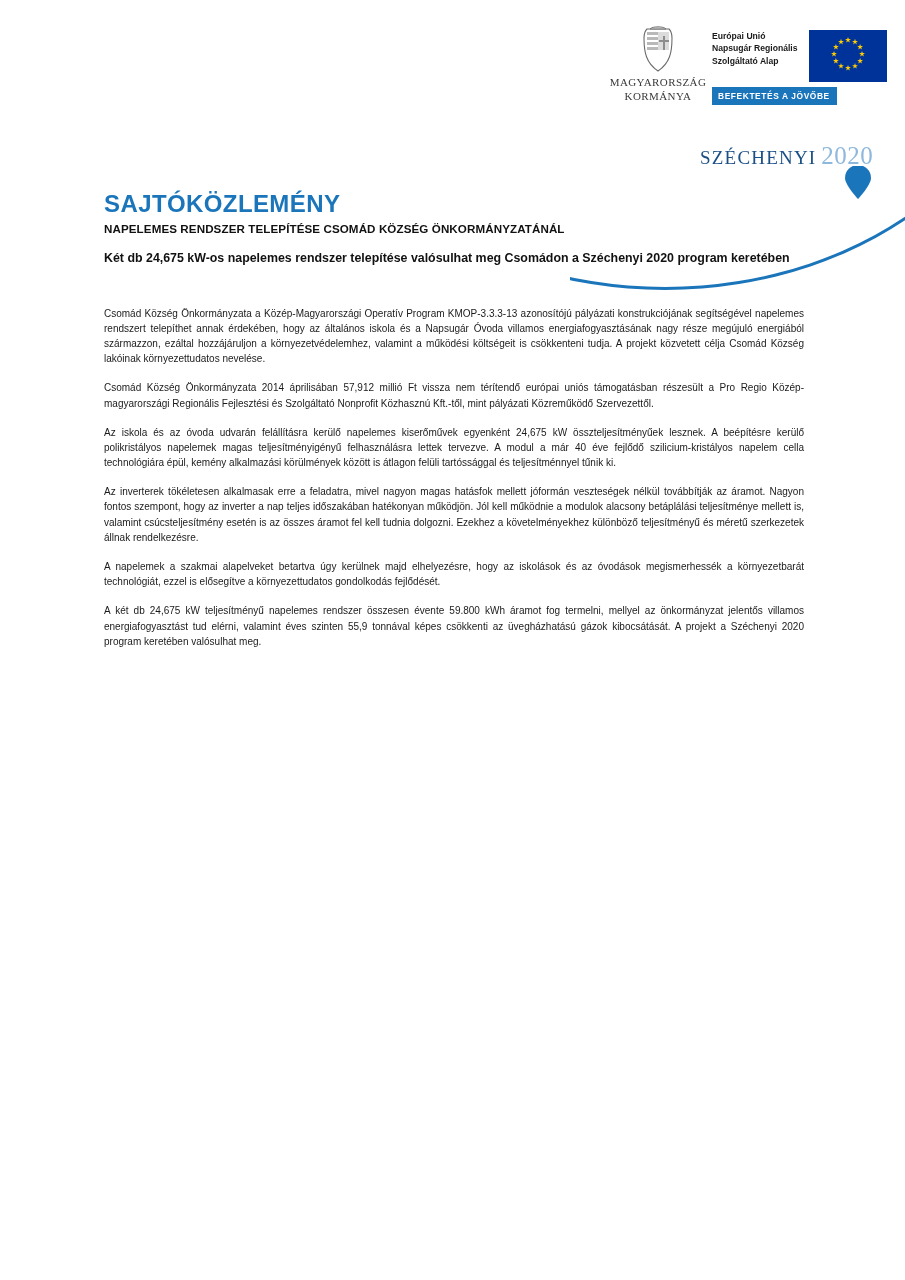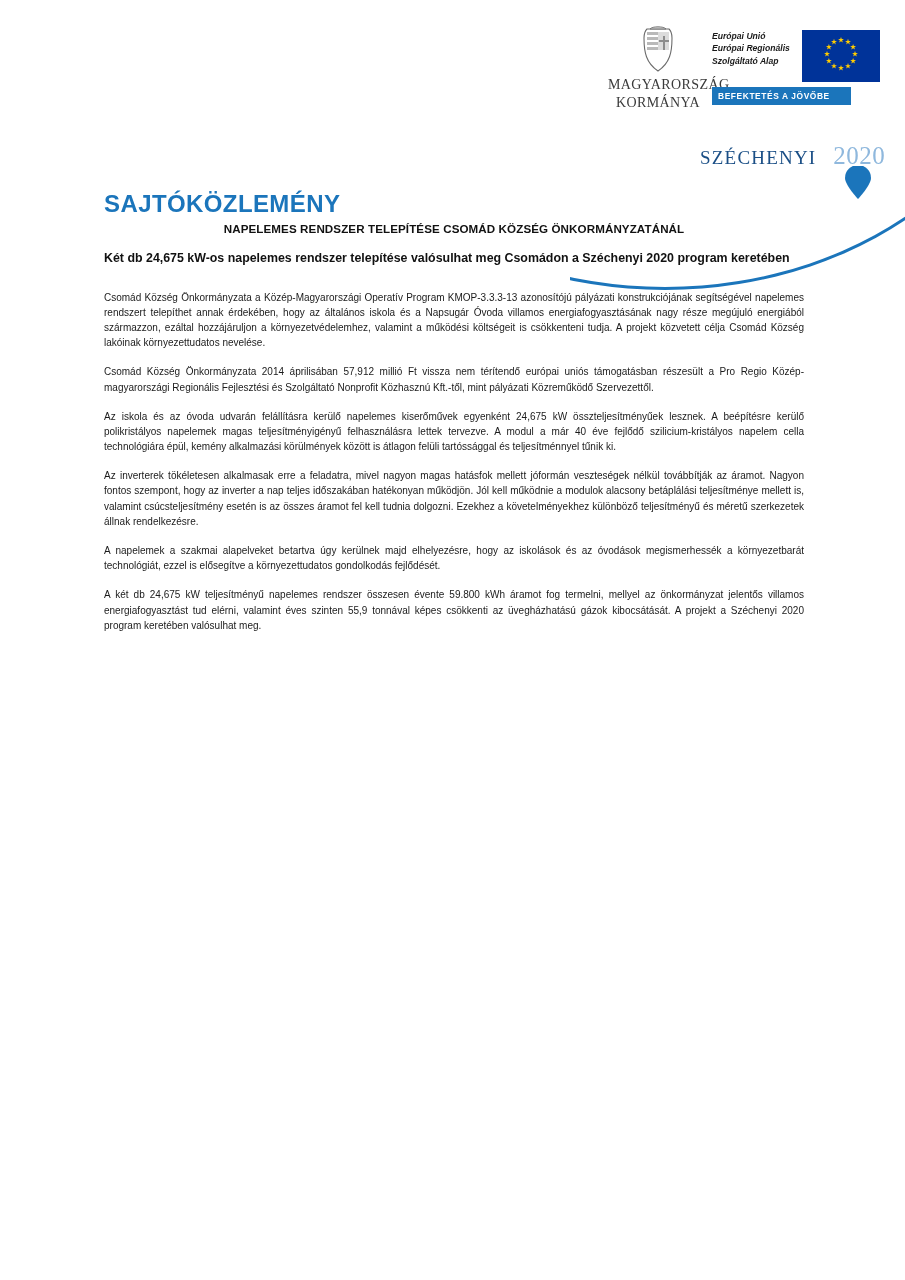--- a/index.html
+++ b/index.html
@@ -57,37 +57,36 @@
   }
   .crest {
     width: 34px;
     height: 46px;
     margin: 0 auto;
     position: relative;
   }
   .crest svg { display: block; }
   .crest-caption {
     margin-top: 4px;
-    font-size: 14px;
+    font-size: 11px;
     letter-spacing: 0.4px;
     line-height: 1.25;
     color: #3a3a3a;
     font-family: "Liberation Serif", serif;
   }
   .eu-block {
     position: absolute;
     left: 104px;
     top: 6px;
     width: 176px;
   }
   .eu-top {
     display: flex;
     align-items: flex-start;
     gap: 12px;
-    font-style: italic;
   }
   .eu-text {
     font-size: 8.6px;
     line-height: 1.45;
     color: #1a1a1a;
     font-weight: bold;
     white-space: nowrap;
   }
   .eu-flag {
     width: 78px;
@@ -96,41 +95,41 @@
     position: relative;
     flex: none;
   }
   .eu-ribbon {
     margin-top: 5px;
     background: #1b75bb;
     color: #ffffff;
     font-size: 8.4px;
     font-weight: bold;
     letter-spacing: 0.6px;
-    padding: 4px 21px 4px 6px;
+    padding: 4px 7px 4px 6px;
     display: inline-block;
     white-space: nowrap;
   }
 
   
   .szechenyi {
     position: absolute;
     top: 142px;
     left: 700px;
     width: 180px;
     height: 58px;
   }
   .sz-text {
     font-size: 19px;
     letter-spacing: 1.2px;
     color: #1b4f86;
     font-family: "Liberation Serif", serif;
     display: flex;
     align-items: baseline;
-    gap: 17px;
+    gap: 5px;
   }
   .sz-2020 {
     font-size: 25px;
     color: #8fb8dd;
     letter-spacing: 0.5px;
   }
   .sz-pin {
     position: absolute;
     left: 143px;
     top: 24px;
@@ -162,29 +161,28 @@
     color: #1b75bb;
     letter-spacing: 0.4px;
     margin-bottom: 4px;
   }
   .subtitle {
     font-size: 11.6px;
     font-weight: bold;
     color: #111111;
     margin-bottom: 14px;
     letter-spacing: 0.1px;
-    text-align: center;
   }
   .lead {
     font-size: 12.4px;
     font-weight: bold;
     color: #111111;
     line-height: 1.5;
     text-align: justify;
-    margin-bottom: 22px;
+    margin-bottom: 38px;
   }
   p.body-par {
     font-size: 10px;
     line-height: 1.52;
     text-align: justify;
     margin: 0 0 14px 0;
     color: #1a1a1a;
   }
   p.body-par:last-child { margin-bottom: 0; }
 </style>
@@ -214,21 +212,21 @@
       <div class="crest-caption">
         <span>MAGYARORSZÁG</span><br>
         <span>KORMÁNYA</span>
       </div>
     </div>
 
     <div class="eu-block">
       <div class="eu-top">
         <div class="eu-text">
           <div>Európai Unió</div>
-          <div>Európai Regionális</div>
+          <div>Napsugár Regionális</div>
           <div>Szolgáltató Alap</div>
         </div>
         <div class="eu-flag">
           <svg width="78" height="52" viewBox="0 0 78 52">
             <g fill="#ffcc00">
               <g id="s">
                 <polygon points="0,-3.1 0.73,-0.96 2.95,-0.96 1.16,0.37 1.82,2.5 0,1.2 -1.82,2.5 -1.16,0.37 -2.95,-0.96 -0.73,-0.96" transform="translate(39,10)"></polygon>
                 <polygon points="0,-3.1 0.73,-0.96 2.95,-0.96 1.16,0.37 1.82,2.5 0,1.2 -1.82,2.5 -1.16,0.37 -2.95,-0.96 -0.73,-0.96" transform="translate(46,11.9)"></polygon>
                 <polygon points="0,-3.1 0.73,-0.96 2.95,-0.96 1.16,0.37 1.82,2.5 0,1.2 -1.82,2.5 -1.16,0.37 -2.95,-0.96 -0.73,-0.96" transform="translate(51.1,17)"></polygon>
                 <polygon points="0,-3.1 0.73,-0.96 2.95,-0.96 1.16,0.37 1.82,2.5 0,1.2 -1.82,2.5 -1.16,0.37 -2.95,-0.96 -0.73,-0.96" transform="translate(53,24)"></polygon>

